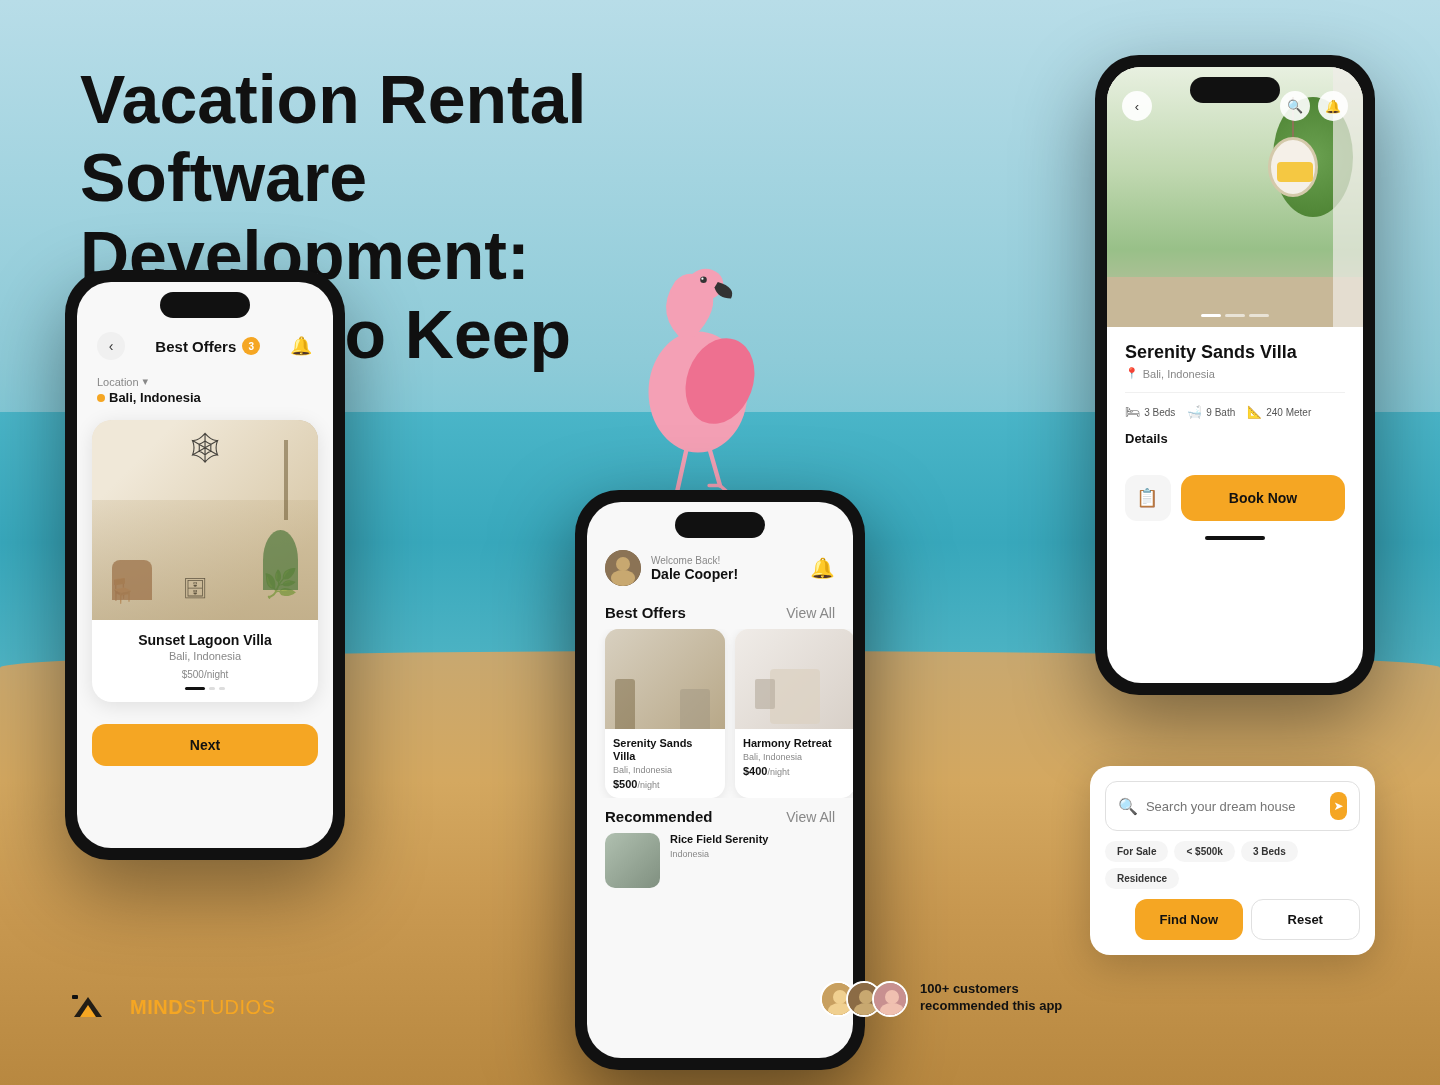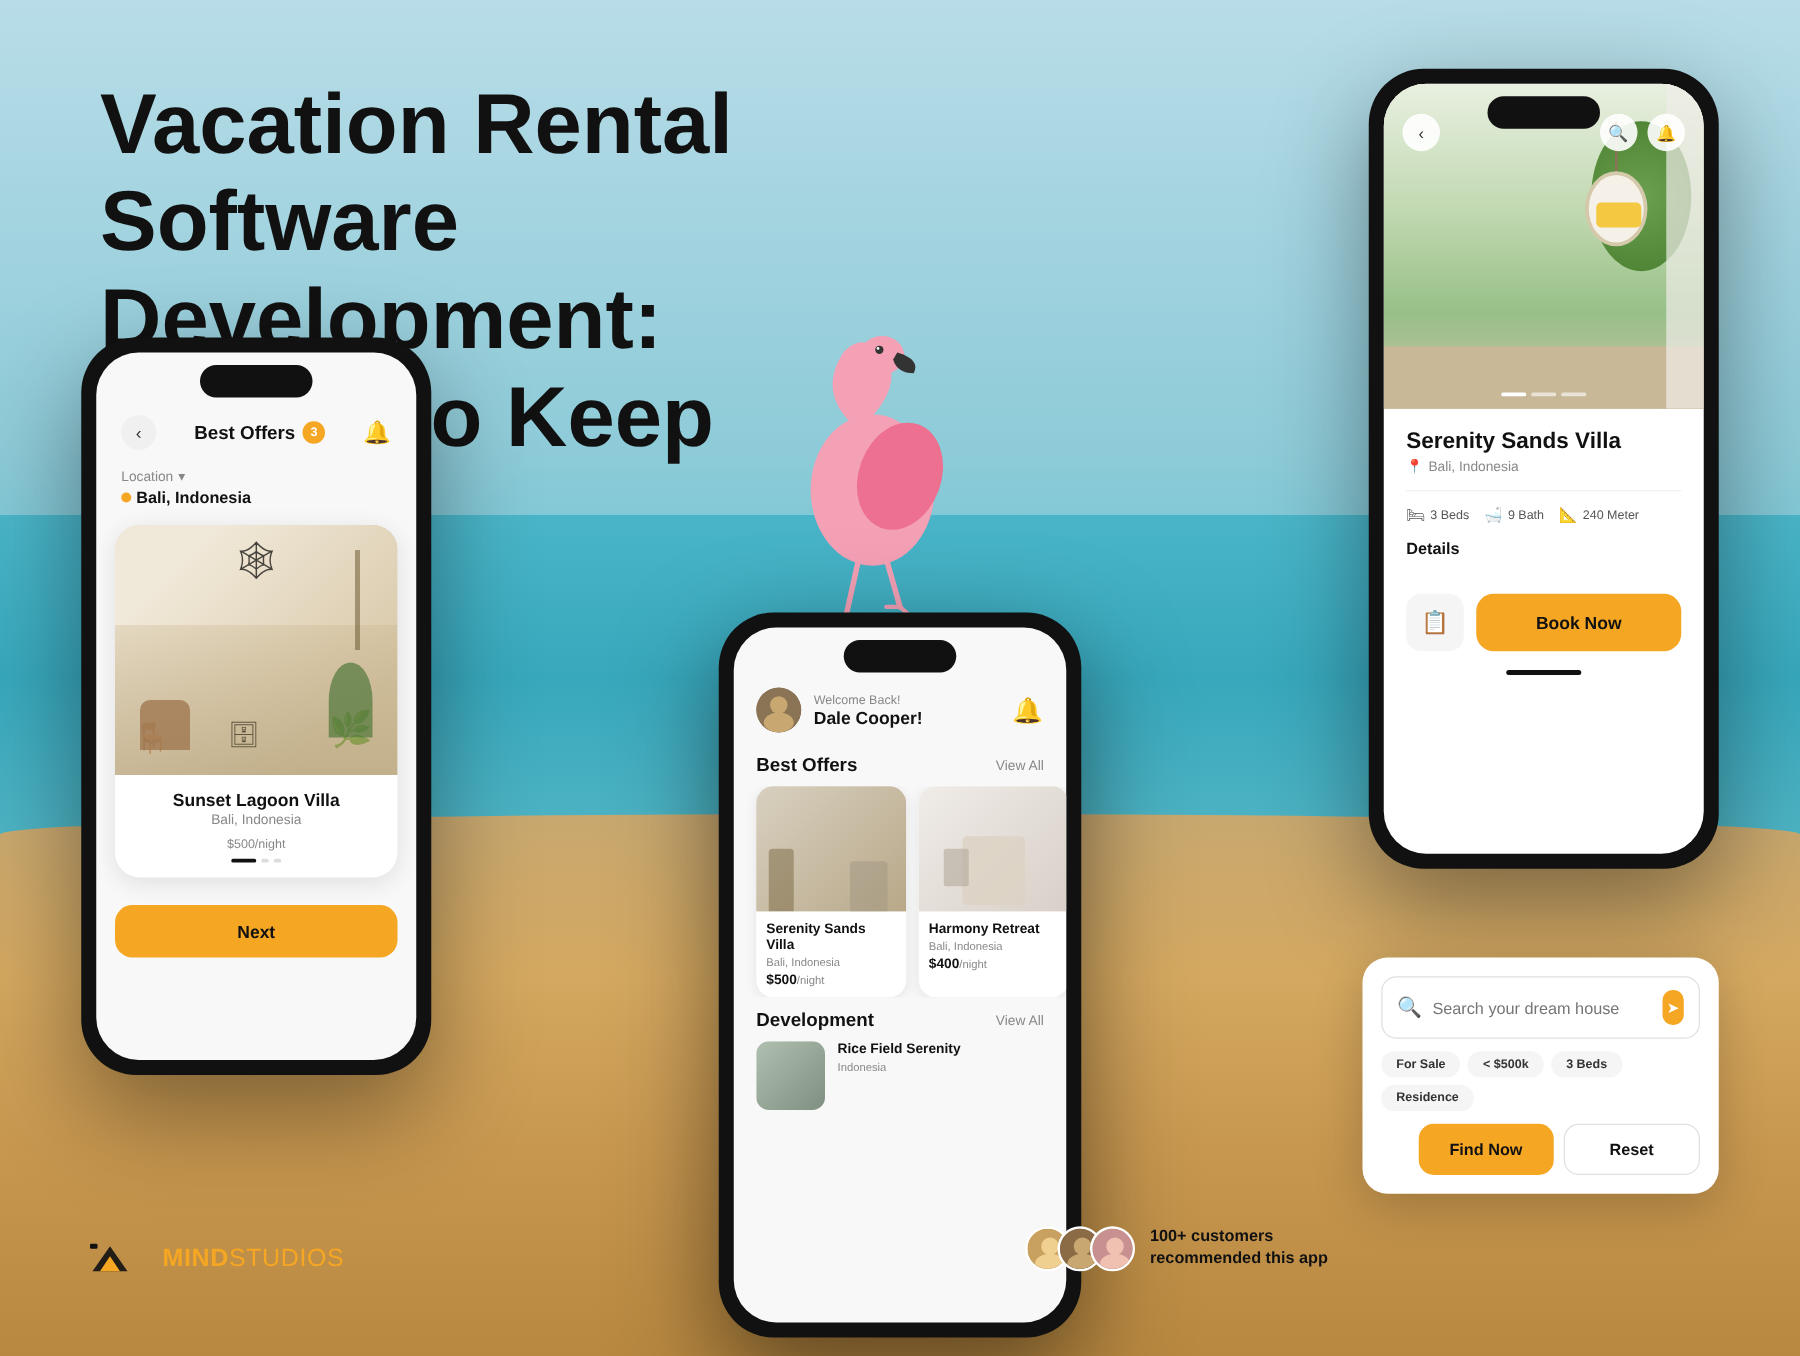--- a/index.html
+++ b/index.html
@@ -371,21 +371,21 @@
       padding: 8px 18px 8px;
     }
 
     .section-title {
       font-size: 15px;
       font-weight: 700;
       color: #111;
     }
 
     .view-all {
-      font-size: 11px;
+      font-size: 14px;
       color: #888;
     }
 
     
     .cards-row {
       display: flex;
       gap: 10px;
       padding: 0 18px;
       overflow: hidden;
     }
@@ -1012,21 +1012,21 @@
           <div class="small-card-loc">Bali, Indonesia</div>
           <div class="small-card-price">
             <span>$400</span><span class="night">/night</span>
           </div>
         </div>
       </div>
     </div>
 
     <div class="recommended-section">
       <div class="section-header" style="padding:0;">
-        <div class="section-title">Development</div>
+        <div class="section-title">Recommended</div>
         <div class="view-all">View All</div>
       </div>
       <div class="rec-card-row">
         <div class="rec-thumb rec-thumb-1"></div>
         <div>
           <div class="small-card-name">Rice Field Serenity</div>
           <div class="small-card-loc">Indonesia</div>
         </div>
       </div>
     </div>

